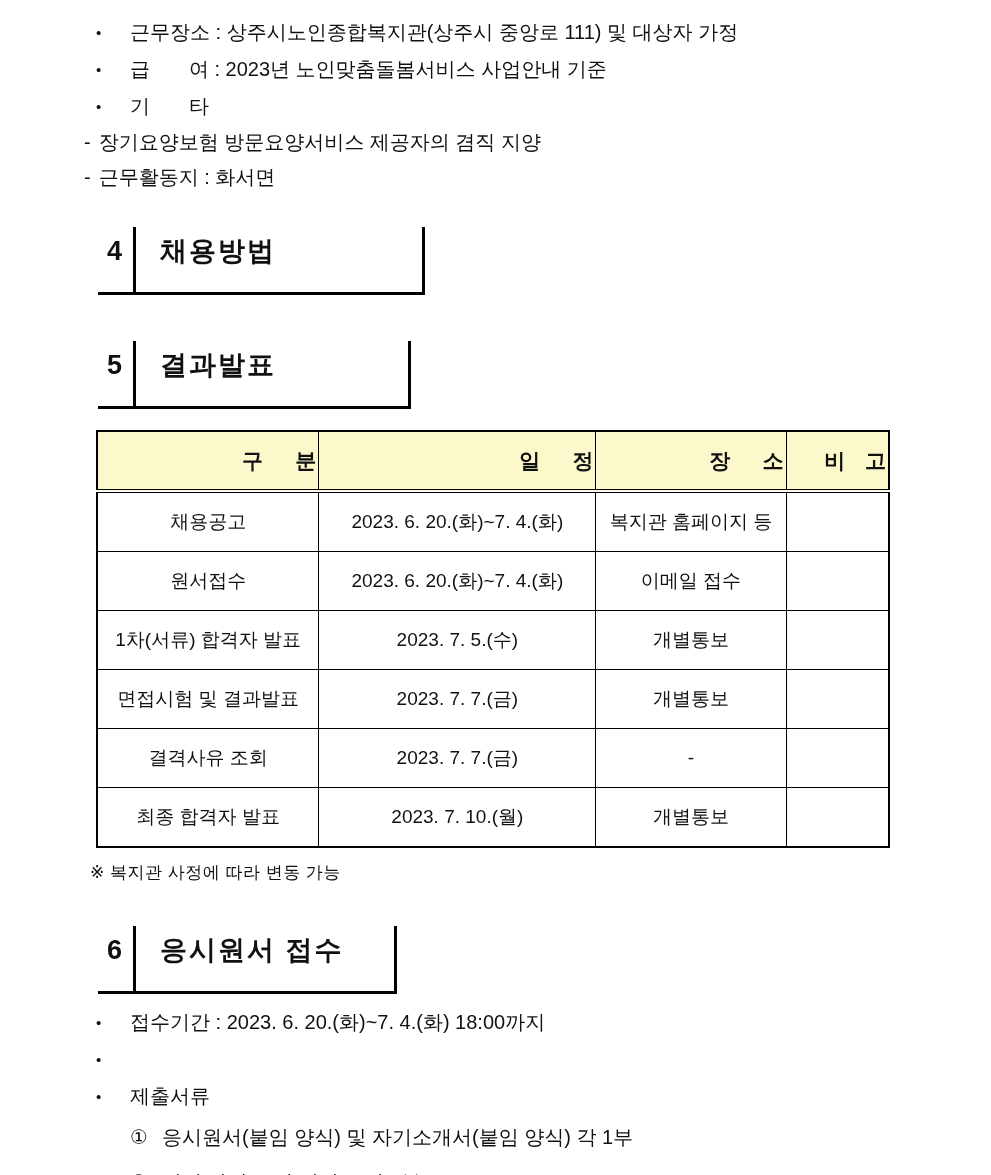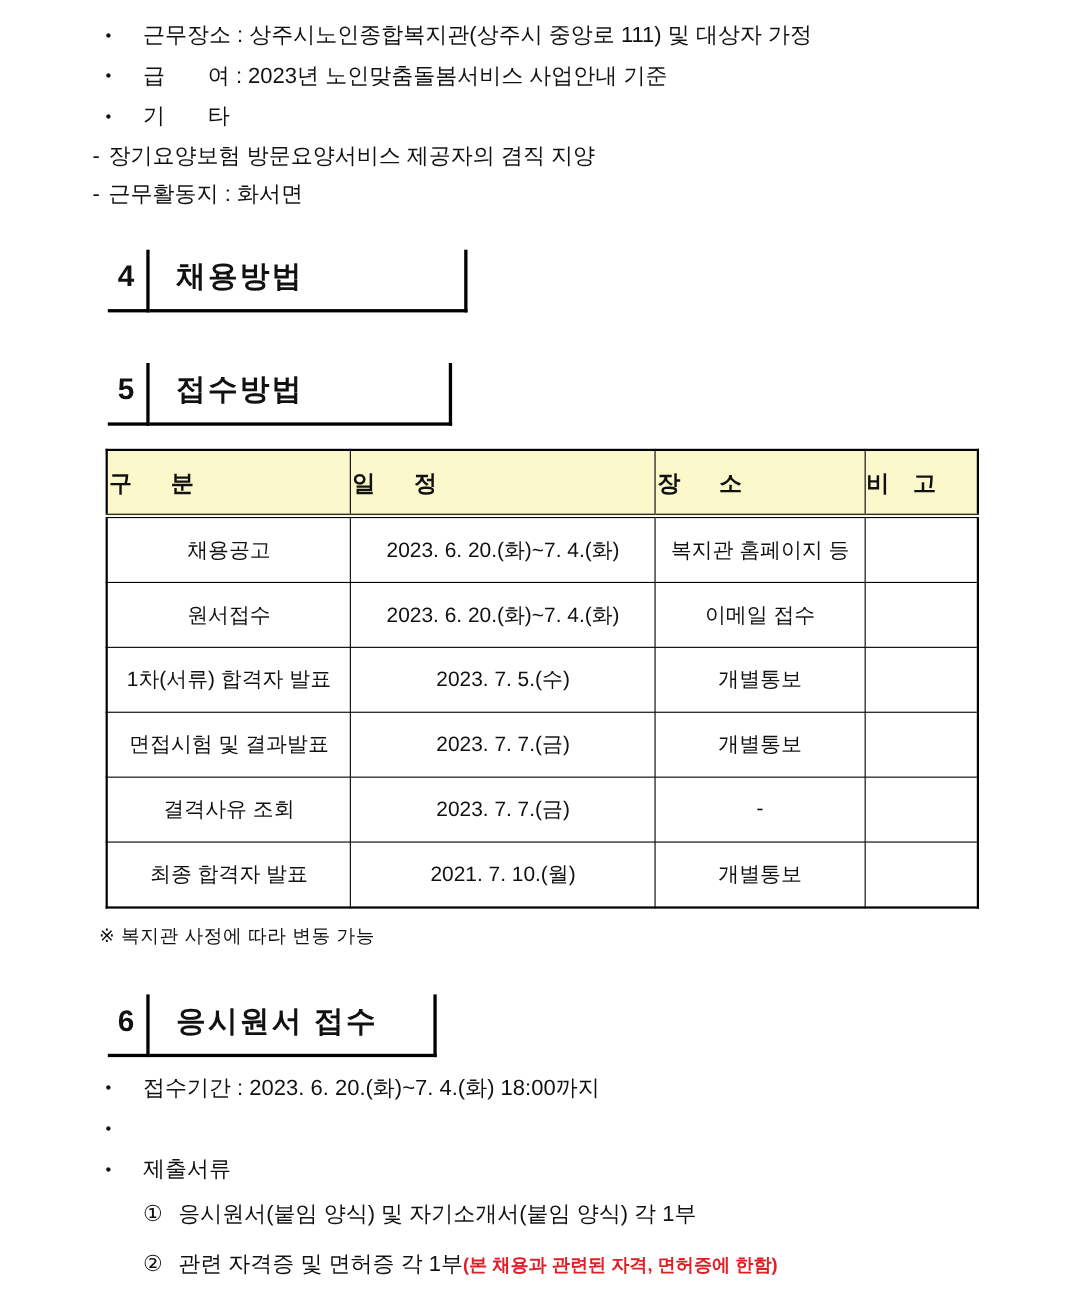--- a/index.html
+++ b/index.html
@@ -19,42 +19,42 @@
 
   
   .sec{display:flex;align-items:stretch;margin-left:2px;}
   .sec-num{
     font-weight:bold;font-size:27px;line-height:44px;
     padding:2px 11px 2px 9px;
     border-right:3px solid #000;border-bottom:3px solid #000;
   }
   .sec-title{
     font-weight:bold;font-size:27px;line-height:44px;letter-spacing:2px;
-    padding:2px 0 8px 24px;
+    padding:2px 0 19px 24px;
     border-bottom:3px solid #000;border-right:3px solid #000;
   }
   .sec-title.w4{width:262px;}
   .sec-title.w5{width:248px;}
   .sec-title.w6{width:234px;}
 
   .sec4{margin-top:32px;}
   .sec5{margin-top:46px;}
   .sec6{margin-top:42px;}
 
   .method-line{margin-top:14px;font-size:20px;line-height:30px;padding-left:4px;}
 
   
   table.sched{
     border-collapse:collapse;table-layout:fixed;width:794px;margin-top:21px;
     border:2px solid #000;
   }
   table.sched th{
     background:var(--header_bg,#fbf8cc);
     border:1px solid #000;border-bottom:4px double #000;
-    font-weight:bold;font-size:21px;height:55px;text-align:left;letter-spacing:1px;
+    font-weight:bold;font-size:21px;height:55px;text-align:right;letter-spacing:1px;font-family:Liberation Serif, serif;
   }
   table.sched td{
     border:1px solid #000;height:56px;text-align:center;font-size:19px;
   }
   .tbl-note{margin-top:13px;font-size:17px;font-weight:normal;margin-left:-6px;letter-spacing:.5px;}
 
   
   .apply-bullets{margin-top:10px;}
   .num-row{display:flex;align-items:flex-start;font-size:20px;line-height:44px;padding-left:34px;}
   .num-row .circ{width:32px;flex:0 0 32px;font-size:20px;}
@@ -86,21 +86,21 @@
     </div>
   </div>
 
   <div class="sec sec4">
     <span class="sec-num">4</span>
     <span class="sec-title w4">채용방법</span>
   </div>
 
   <div class="sec sec5">
     <span class="sec-num">5</span>
-    <span class="sec-title w5">접수방법</span>
+    <span class="sec-title w5">결과발표</span>
   </div>
 
   <table class="sched">
     <colgroup>
       <col style="width:28%">
         <col style="width:35%">
         <col style="width:24%">
         <col style="width:13%">
     </colgroup>
     <thead>
@@ -137,21 +137,21 @@
         <td class="t"></td>
       </tr>
       <tr>
         <td class="t">결격사유 조회</td>
         <td class="t">2023. 7. 7.(금)</td>
         <td class="t">-</td>
         <td class="t"></td>
       </tr>
       <tr>
         <td class="t">최종 합격자 발표</td>
-        <td class="t">2021. 7. 10.(월)</td>
+        <td class="t">2023. 7. 10.(월)</td>
         <td class="t">개별통보</td>
         <td class="t"></td>
       </tr>
     </tbody>
   </table>
 
   <div class="tbl-note t">※ 복지관 사정에 따라 변동 가능</div>
 
   <div class="sec sec6">
     <span class="sec-num">6</span>

